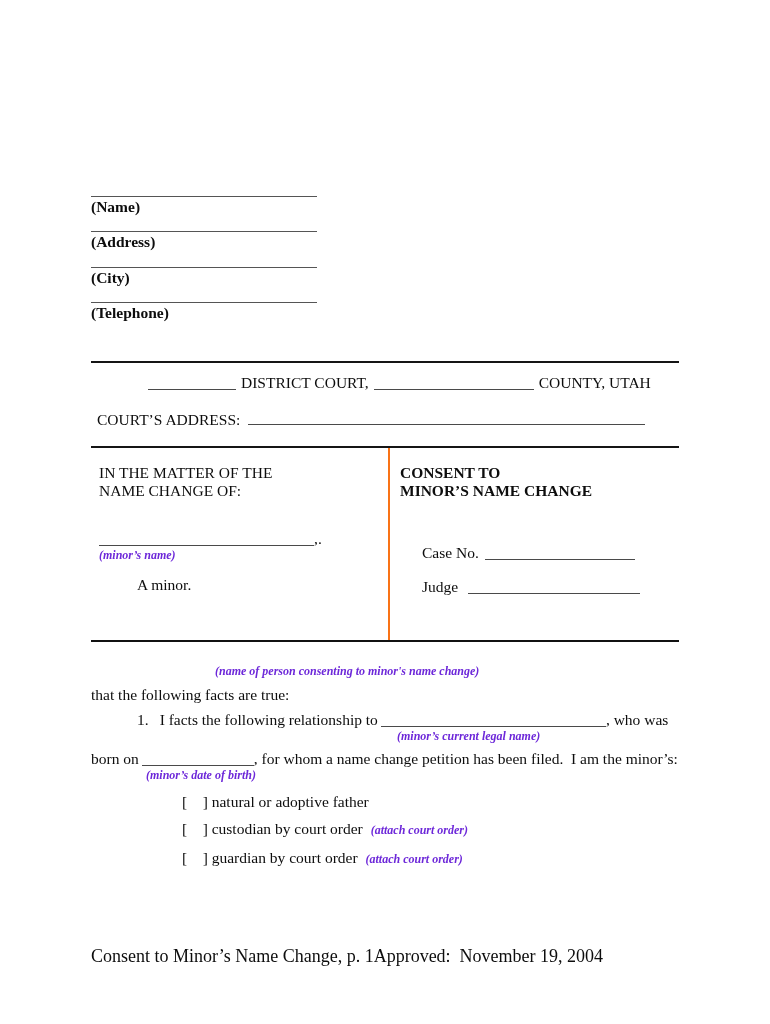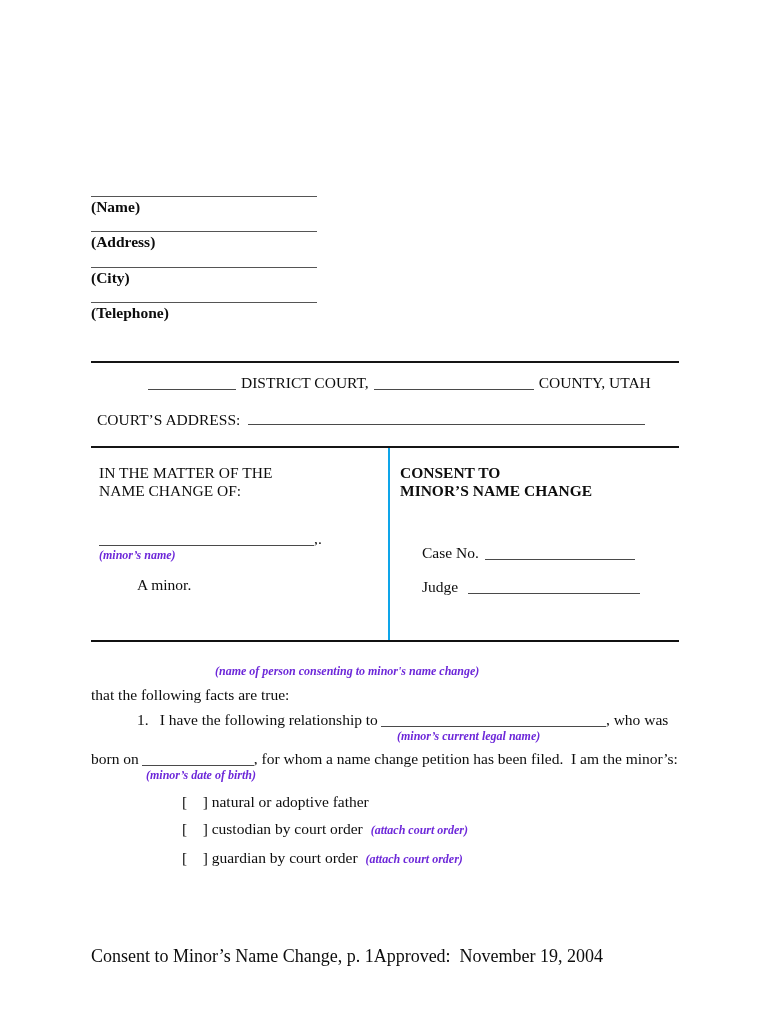--- a/index.html
+++ b/index.html
@@ -40,21 +40,21 @@
   .court-line .t { margin-left:5px; }
   .address-line { position:absolute; left:97px; top:410px; width:548px; display:flex; align-items:baseline; }
   .address-line .blank { flex:1; margin-left:8px; }
   
   .caption-box {
     position:absolute; left:91px; top:446px; width:588px; height:196px;
     border-top:2.6px solid #151515; border-bottom:2px solid #111;
     display:flex;
   }
   .cap-left { width:297px; padding:16px 6px 0 8px; }
-  .cap-right { flex:1; border-left:2px solid #0ea5e9; padding:16px 10px 4px 10px; }
+  .cap-right { flex:1; border-left:2px solid #f97316; padding:16px 10px 4px 10px; }
   .matter { line-height:18px; }
   .minor-blank-row { margin-top:30px; white-space:nowrap; }
   .minor-blank-row .blank { width:215px; }
   .a-minor { margin-top:13px; margin-left:38px; }
   .consent-title { font-weight:bold; line-height:18px; }
   .case-row { margin-top:44px; margin-left:22px; white-space:nowrap; }
   .case-row .blank { width:150px; margin-left:6px; }
   .judge-row { margin-top:16px; margin-left:22px; white-space:nowrap; }
   .judge-row .blank { width:172px; margin-left:10px; }
   
@@ -134,21 +134,21 @@
       <div class="judge-row">
         <span>Judge</span><span class="blank"></span>
       </div>
     </div>
   </div>
 
   <div class="body-block">
     <div class="intro-caption small-caption">(name of person consenting to minor's name change)</div>
     <div class="facts-line">that the following facts are true:</div>
     <div class="item1">
-      <span class="num">1.</span><span>I have the following relationship to</span><span class="blank"></span><span>, who was</span>
+      <span class="num">1.</span><span>I facts the following relationship to</span><span class="blank"></span><span>, who was</span>
     </div>
     <div class="item1-caption small-caption">(minor’s current legal name)</div>
     <div class="born-line">
       <span>born on</span><span class="blank"></span><span>, for whom a name change petition has been filed.&nbsp; I am the minor’s:</span>
     </div>
     <div class="born-caption small-caption">(minor’s date of birth)</div>
 
     <div class="checkbox-list">
       <div class="cb-item">
         <span>[&nbsp;&nbsp;&nbsp;&nbsp;]</span>

